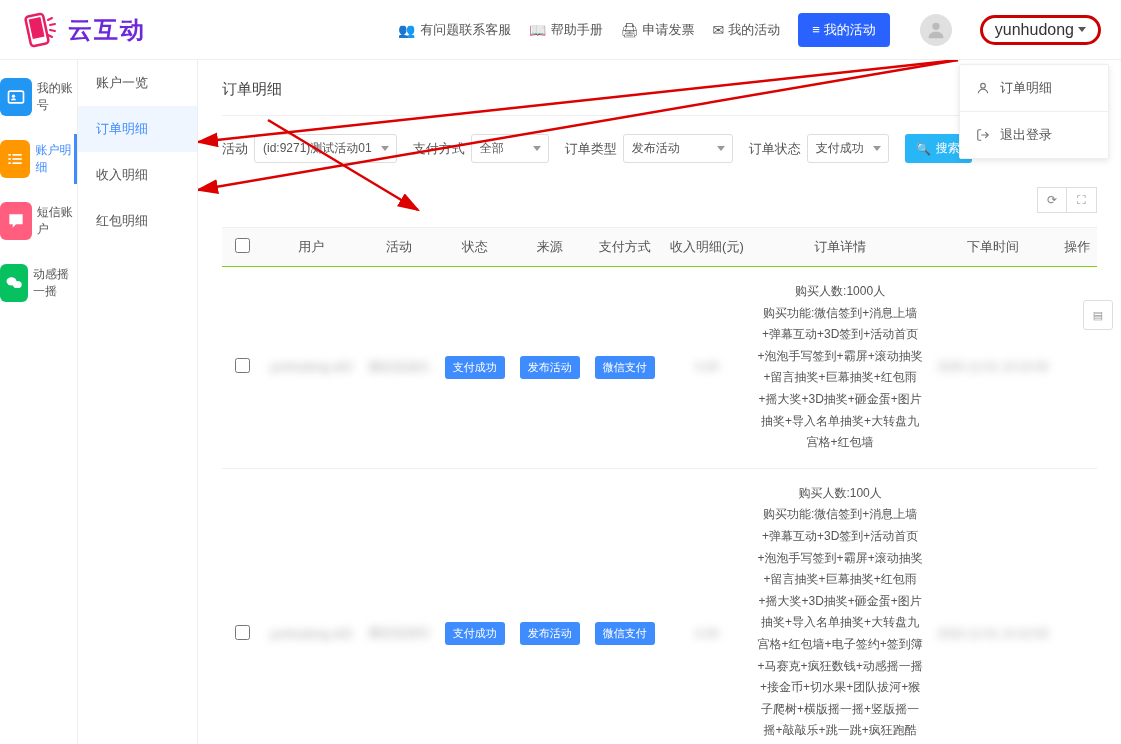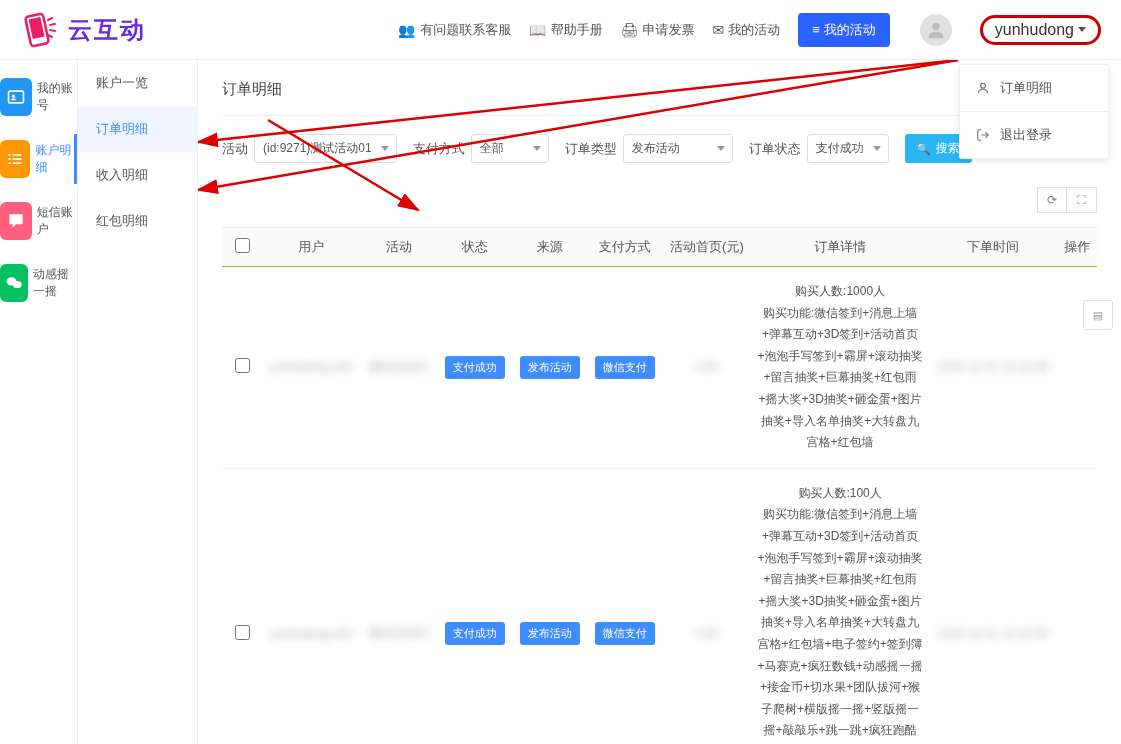--- a/index.html
+++ b/index.html
@@ -243,21 +243,21 @@
 
       <table class="tbl">
         <thead>
           <tr>
             <th class="chk"><input type="checkbox" style=""></th>
             <th>用户</th>
             <th>活动</th>
             <th>状态</th>
             <th>来源</th>
             <th>支付方式</th>
-            <th>活动首页(元)</th>
+            <th>收入明细(元)</th>
             <th>订单详情</th>
             <th>下单时间</th>
             <th>操作</th>
           </tr>
         </thead>
         <tbody id="tbody">
             <tr>
     <td class="chk"><input type="checkbox" style=""></td>
     <td><span class="blur">yunhudong a02</span></td>
     <td><span class="blur">测试活动01</span></td>

